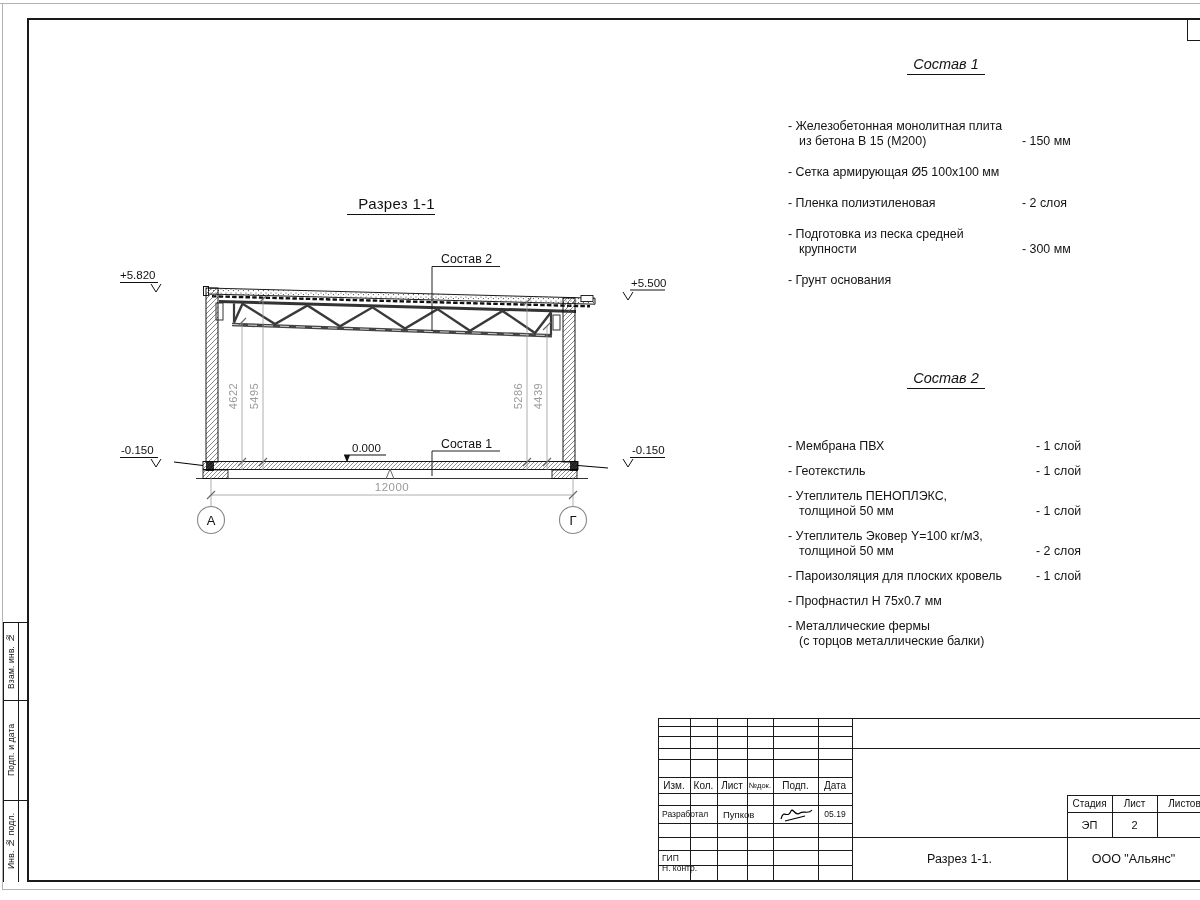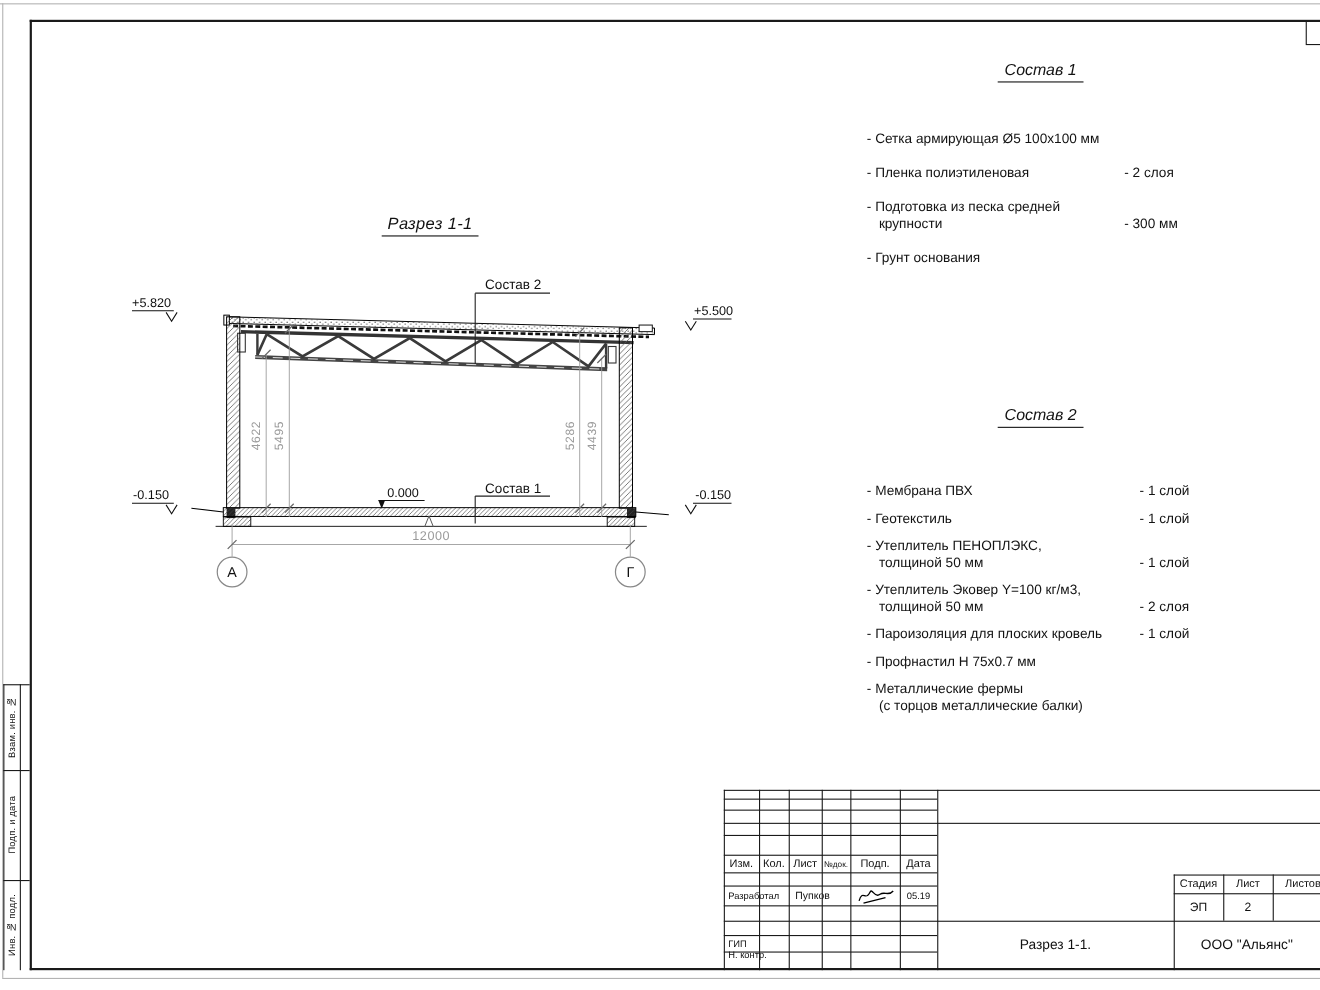--- a/index.html
+++ b/index.html
@@ -5,22 +5,22 @@
   html,body{margin:0;padding:0;background:#fff;}
   body{width:1200px;height:900px;position:relative;overflow:hidden;
        font-family:"Liberation Sans",sans-serif;color:#111;}
   .abs{position:absolute;}
   .hl{position:absolute;background:#1a1a1a;height:1px;}
   .vl{position:absolute;background:#1a1a1a;width:1px;}
   .hl2{position:absolute;background:#1a1a1a;height:2px;}
   .vl2{position:absolute;background:#1a1a1a;width:2px;}
   .edge{background:#b3b3b3;}
   
-  #drawing-title{left:347px;top:195px;width:88px;text-align:center;
-    font-style:italic;font-size:15px;letter-spacing:.3px;
+  #drawing-title{left:347px;top:195px;width:88px;text-align:right;
+    font-size:15px;letter-spacing:.3px;
     border-bottom:1.3px solid #111;padding-bottom:2px;}
   
   .list{position:absolute;width:296px;font-size:12.4px;line-height:15px;color:#131313;}
   .list-title{text-align:center;margin:0 0 44px 0;}
   .list-title span{display:inline-block;position:relative;left:10px;font-style:italic;
     font-size:14.5px;border-bottom:1px solid #131313;padding:0 6px 2px;}
   .li{display:flex;align-items:flex-end;margin-bottom:16px;}
   .li-name{flex:1;white-space:pre-line;padding-left:11px;text-indent:-11px;}
   .li-val{flex:0 0 62px;}
   #list1{left:788px;top:57px;}
@@ -180,20 +180,25 @@
 <div class="side-cell" style="top:700px;height:100px;">Подп. и дата</div>
 <div class="side-cell" style="top:800px;height:82px;">Инв. № подл.</div>
 
 <div class="abs" id="drawing-title">Разрез 1-1</div>
 
 <div class="list" id="list1">
   <div class="list-title">
     <span>Состав 1</span>
   </div>
   <div class="li">
+    <div class="li-name">- Железобетонная  монолитная плита
+из бетона В 15 (М200)</div>
+    <div class="li-val">- 150 мм</div>
+  </div>
+  <div class="li">
     <div class="li-name">- Сетка армирующая Ø5 100х100 мм</div>
     <div class="li-val"></div>
   </div>
   <div class="li">
     <div class="li-name">- Пленка полиэтиленовая</div>
     <div class="li-val">-  2 слоя</div>
   </div>
   <div class="li">
     <div class="li-name">- Подготовка из песка средней
 крупности</div>

